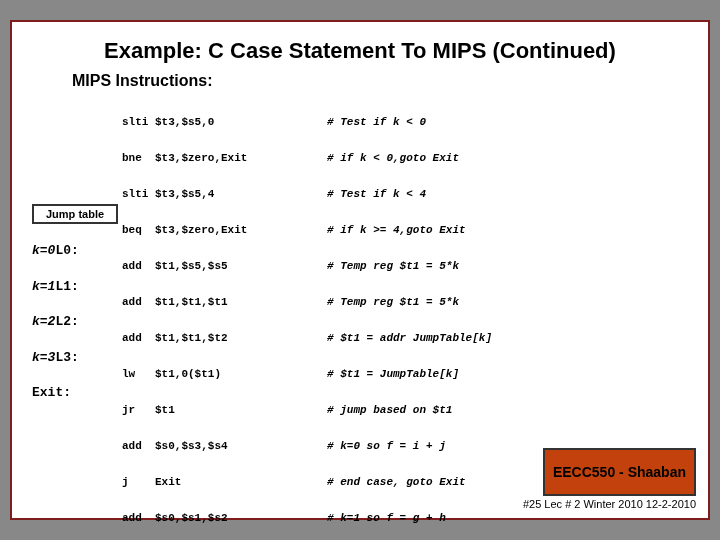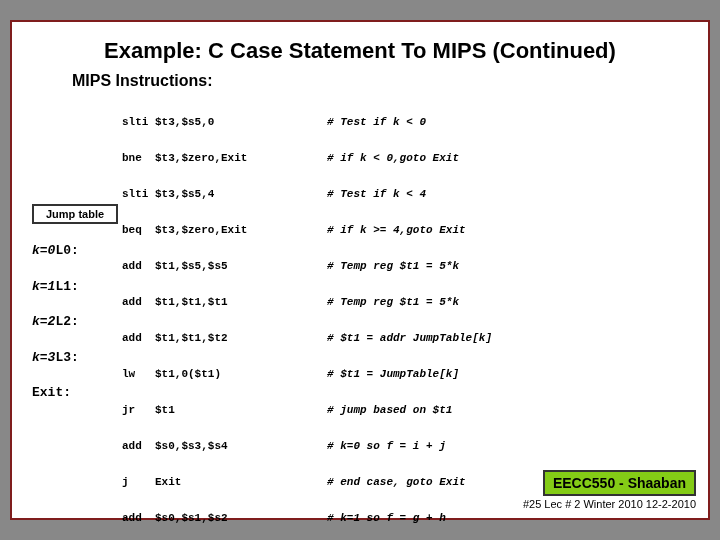--- a/index.html
+++ b/index.html
@@ -60,23 +60,23 @@
     }
     .bottom-bar {
       position: absolute;
       bottom: 8px;
       right: 12px;
       display: flex;
       flex-direction: column;
       align-items: flex-end;
     }
     .eecc-badge {
-      background: #84cc16;
+      background: #c2410c;
       border: 2px solid #333;
-      padding: 3px 8px;
+      padding: 14px 8px;
       font-size: 14px;
       font-weight: bold;
       font-family: Arial, sans-serif;
     }
     .slide-info {
       font-size: 11px;
       font-family: Arial, sans-serif;
       margin-top: 2px;
     }
     .left-side {

